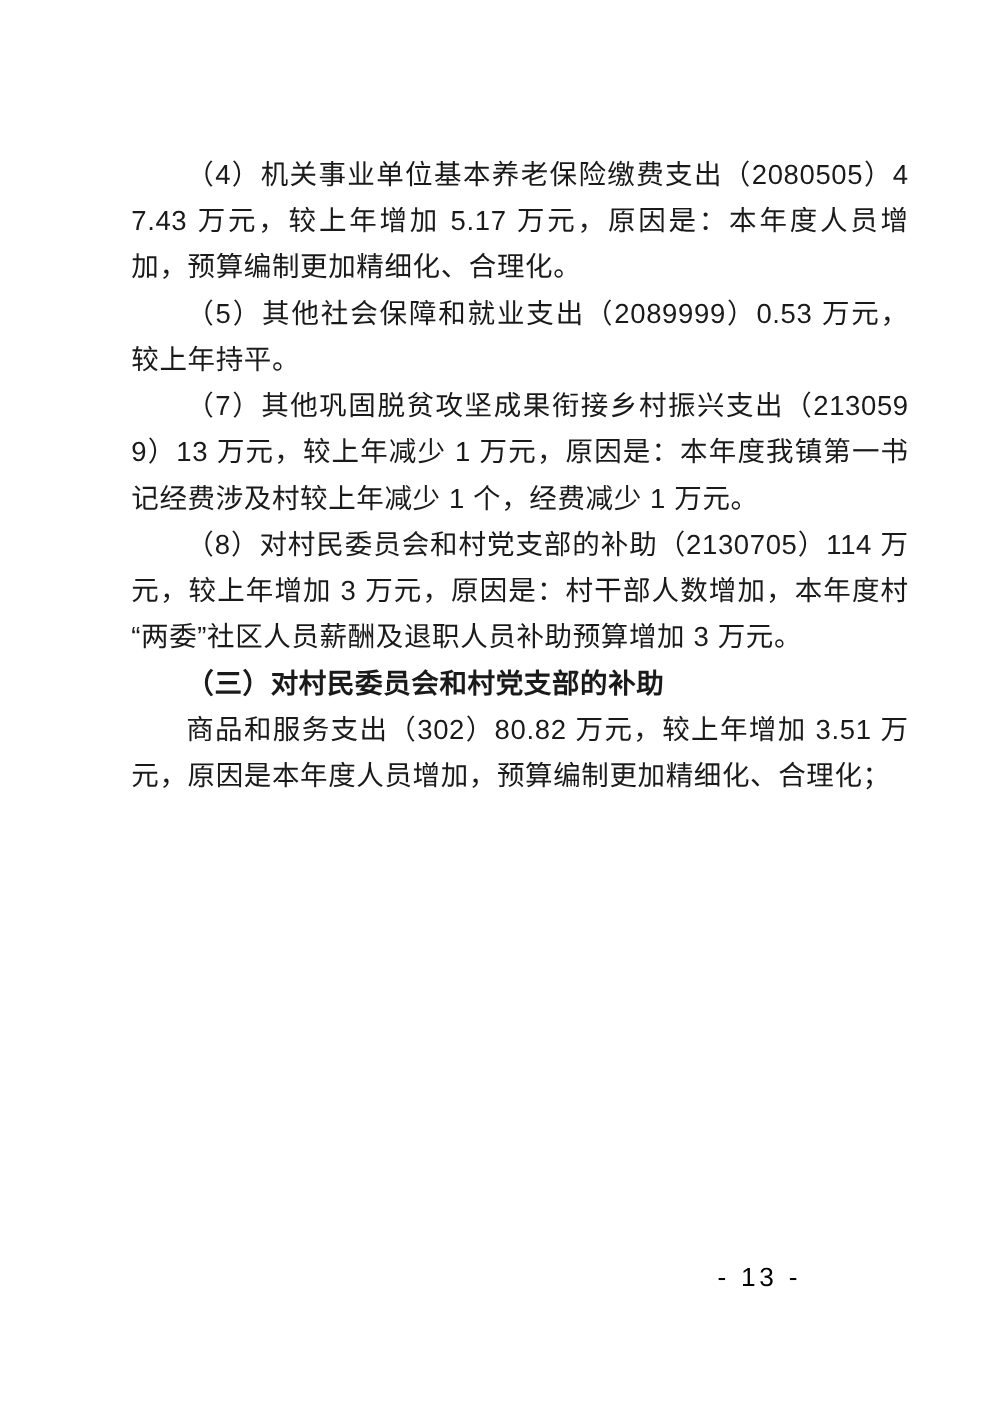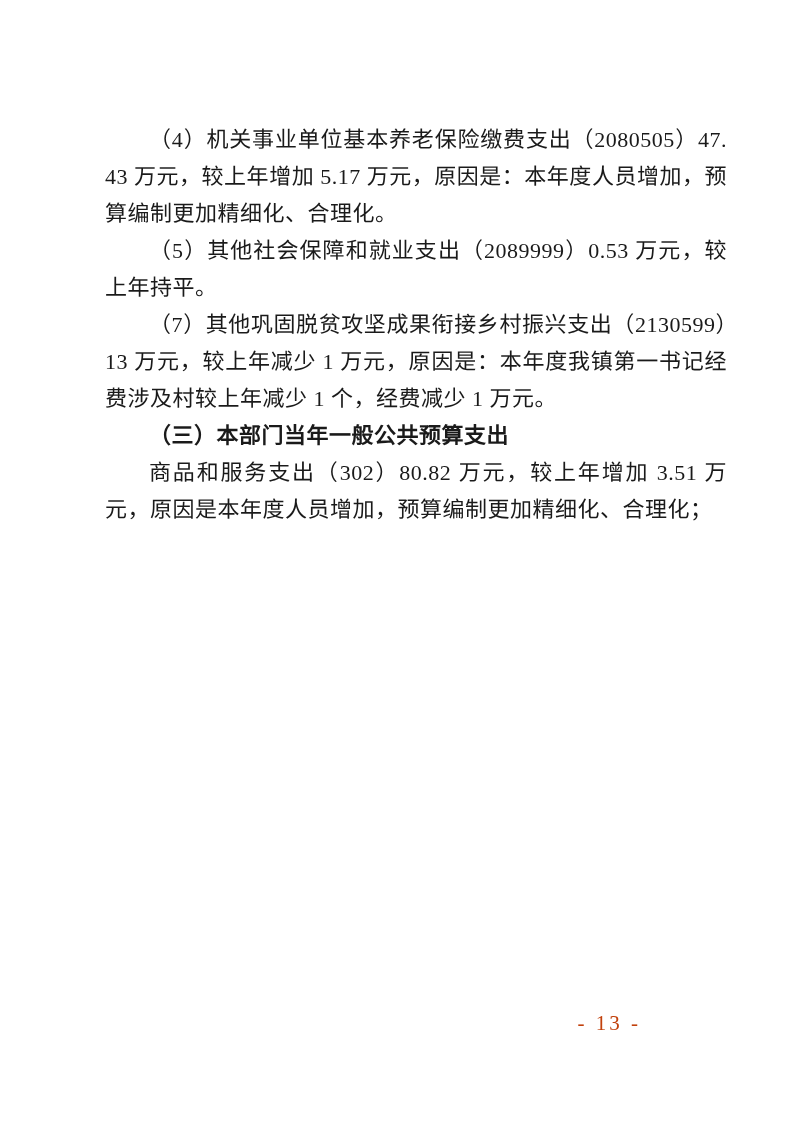--- a/index.html
+++ b/index.html
@@ -6,21 +6,21 @@
     margin: 0;
     padding: 0;
     background: #ffffff;
   }
   .page {
     position: relative;
     width: 737px;
     height: 1122px;
     background: #ffffff;
     overflow: hidden;
-    font-family: Liberation Serif, serif;
+    font-family: Liberation Sans, sans-serif;
     color: #1a1a1a;
   }
   .doc-body {
     position: absolute;
     left: 105px;
     top: 121px;
     width: 622px;
   }
   .para {
     margin: 0;
@@ -35,29 +35,30 @@
   .heading {
     font-weight: bold;
   }
   .page-number {
     position: absolute;
     top: 1008px;
     right: 96px;
     font-size: 21px;
     line-height: 30px;
     letter-spacing: 3px;
-    color: #c2410c;
+    color: #000000;
     white-space: nowrap;
   }
 </style>
 </head>
 <body>
 
 <div class="page">
   <main class="doc-body" id="doc-body">
       <p class="para">（4）机关事业单位基本养老保险缴费支出（2080505）47.43 万元，较上年增加 5.17 万元，原因是：本年度人员增加，预算编制更加精细化、合理化。</p>
       <p class="para">（5）其他社会保障和就业支出（2089999）0.53 万元，较上年持平。</p>
       <p class="para">（7）其他巩固脱贫攻坚成果衔接乡村振兴支出（2130599）13 万元，较上年减少 1 万元，原因是：本年度我镇第一书记经费涉及村较上年减少 1 个，经费减少 1 万元。</p>
-      <p class="para heading">（三）本部门当年一般公共预算支出</p>
+      <p class="para">（8）对村民委员会和村党支部的补助（2130705）114 万元，较上年增加 3 万元，原因是：村干部人数增加，本年度村“两委”社区人员薪酬及退职人员补助预算增加 3 万元。</p>
+      <p class="para heading">（三）对村民委员会和村党支部的补助</p>
       <p class="para">商品和服务支出（302）80.82 万元，较上年增加 3.51 万元，原因是本年度人员增加，预算编制更加精细化、合理化；</p>
     </main>
   <div class="page-number">- 13 -</div>
 </div>
 
 </body></html>

